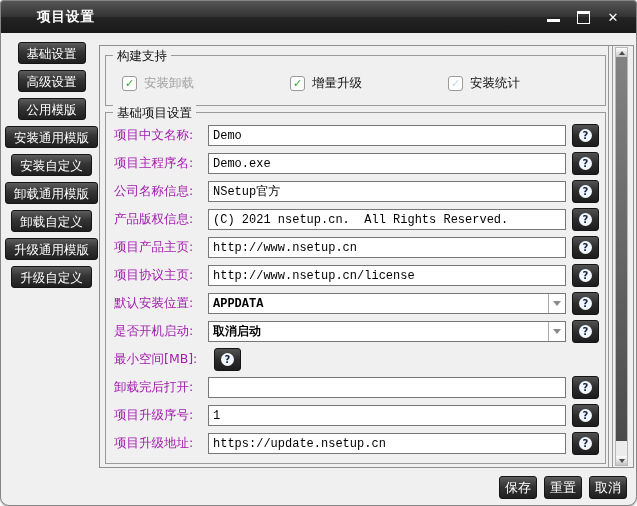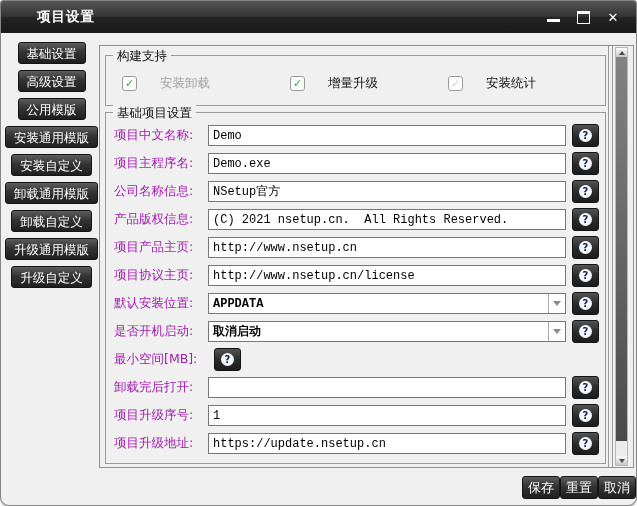--- a/index.html
+++ b/index.html
@@ -44,21 +44,21 @@
   .group2{top:66px;height:352px;}
   .legend{position:absolute;top:-8px;left:7px;background:#f0f0f0;padding:0 4px;
     font-size:12.5px;color:#111;line-height:1.2;}
   
   .cb{position:absolute;top:19px;display:flex;align-items:center;gap:7px;cursor:default;}
   .cb-0{left:16px}.cb-1{left:184px}.cb-2{left:342px}
   .cbbox{width:13px;height:13px;background:#fff;border:1px solid #9a9a9a;border-radius:3px;
     display:flex;align-items:center;justify-content:center;font-size:11px;font-weight:bold;line-height:1;}
   .check-green{color:#2fa832;}
   .check-faded{color:#c3d5e6;}
-  .cb-label{font-size:12.5px;color:#111;margin-left:16px;}
+  .cb-label{font-size:12.5px;color:#111;}
   .cb-label-disabled{color:#a3a3a3;}
   
   .fields{position:absolute;top:12px;left:0;right:0;display:flex;flex-direction:column;
     gap:7px;padding:0 6px 0 8px;}
   .frow{display:flex;align-items:center;height:21px;}
   .flabel{width:94px;font-size:12.5px;flex-shrink:0;color:#a21caf;}
   .finput{flex:1;height:21px;border:1px solid #777;background:#fff;
     font-family:"Liberation Mono","DejaVu Sans Mono",monospace;font-size:12px;
     padding:0 4px;box-sizing:border-box;outline:none;color:#000;min-width:0;}
   .combo{flex:1;height:21px;border:1px solid #777;background:#fff;display:flex;
@@ -68,21 +68,21 @@
   .combo-btn{width:16px;align-self:stretch;border-left:1px solid #aaa;display:flex;
     align-items:center;justify-content:center;cursor:pointer;flex-shrink:0;}
   .combo-tri{width:0;height:0;border-left:4px solid transparent;border-right:4px solid transparent;
     border-top:5px solid #8a8a8a;}
   .help-btn{width:25px;height:21px;margin-left:6px;flex-shrink:0;cursor:pointer;
     background:linear-gradient(#525252 0%,#2c2c2c 50%,#1c1c1c 100%);
     border:1px solid #141414;border-radius:3px;display:flex;align-items:center;justify-content:center;}
   .help-circle{width:13px;height:13px;border-radius:50%;background:#f2f7ff;color:#16233f;
     font-size:10px;font-weight:bold;display:flex;align-items:center;justify-content:center;line-height:1;}
   
-  .footer{position:absolute;right:0;bottom:6px;display:flex;padding-left:6px;}
+  .footer{position:absolute;right:9px;bottom:6px;display:flex;gap:7px;padding-left:6px;}
   .dlg-btn{height:23px;line-height:22px;padding:0 5px;
     background:linear-gradient(#5c5c5c 0%,#343434 45%,#1f1f1f 100%);
     color:#fff;font-size:13px;border:1px solid #151515;border-radius:3px;cursor:pointer;box-sizing:border-box;}
 </style>
 </head>
 <body>
 
 <div class="window">
 
   <div class="titlebar">

